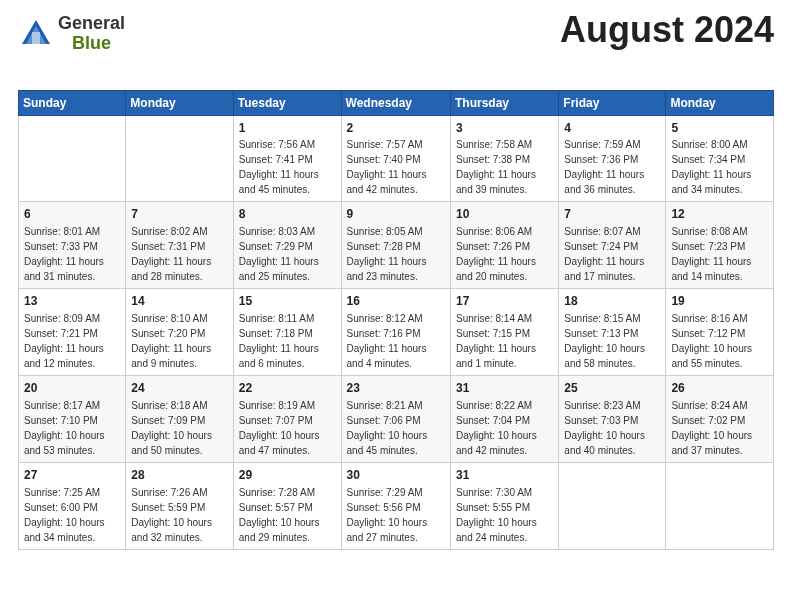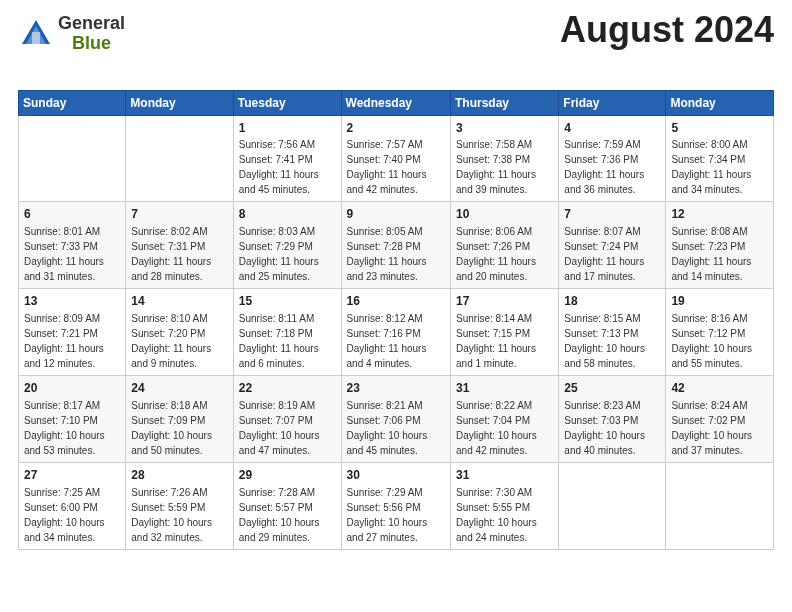--- a/index.html
+++ b/index.html
@@ -166,21 +166,21 @@
           <td><span class="day-num">18</span><span class="day-info">Sunrise: 8:15 AM<br>Sunset: 7:13 PM<br>Daylight: 10 hours and 58 minutes.</span></td>
           <td><span class="day-num">19</span><span class="day-info">Sunrise: 8:16 AM<br>Sunset: 7:12 PM<br>Daylight: 10 hours and 55 minutes.</span></td>
         </tr>
         <tr>
           <td><span class="day-num">20</span><span class="day-info">Sunrise: 8:17 AM<br>Sunset: 7:10 PM<br>Daylight: 10 hours and 53 minutes.</span></td>
           <td><span class="day-num">24</span><span class="day-info">Sunrise: 8:18 AM<br>Sunset: 7:09 PM<br>Daylight: 10 hours and 50 minutes.</span></td>
           <td><span class="day-num">22</span><span class="day-info">Sunrise: 8:19 AM<br>Sunset: 7:07 PM<br>Daylight: 10 hours and 47 minutes.</span></td>
           <td><span class="day-num">23</span><span class="day-info">Sunrise: 8:21 AM<br>Sunset: 7:06 PM<br>Daylight: 10 hours and 45 minutes.</span></td>
           <td><span class="day-num">31</span><span class="day-info">Sunrise: 8:22 AM<br>Sunset: 7:04 PM<br>Daylight: 10 hours and 42 minutes.</span></td>
           <td><span class="day-num">25</span><span class="day-info">Sunrise: 8:23 AM<br>Sunset: 7:03 PM<br>Daylight: 10 hours and 40 minutes.</span></td>
-          <td><span class="day-num">42</span><span class="day-info">Sunrise: 8:24 AM<br>Sunset: 7:02 PM<br>Daylight: 10 hours and 37 minutes.</span></td>
+          <td><span class="day-num">26</span><span class="day-info">Sunrise: 8:24 AM<br>Sunset: 7:02 PM<br>Daylight: 10 hours and 37 minutes.</span></td>
         </tr>
         <tr>
           <td><span class="day-num">27</span><span class="day-info">Sunrise: 7:25 AM<br>Sunset: 6:00 PM<br>Daylight: 10 hours and 34 minutes.</span></td>
           <td><span class="day-num">28</span><span class="day-info">Sunrise: 7:26 AM<br>Sunset: 5:59 PM<br>Daylight: 10 hours and 32 minutes.</span></td>
           <td><span class="day-num">29</span><span class="day-info">Sunrise: 7:28 AM<br>Sunset: 5:57 PM<br>Daylight: 10 hours and 29 minutes.</span></td>
           <td><span class="day-num">30</span><span class="day-info">Sunrise: 7:29 AM<br>Sunset: 5:56 PM<br>Daylight: 10 hours and 27 minutes.</span></td>
           <td><span class="day-num">31</span><span class="day-info">Sunrise: 7:30 AM<br>Sunset: 5:55 PM<br>Daylight: 10 hours and 24 minutes.</span></td>
           <td class="empty-cell"></td>
           <td class="empty-cell"></td>
         </tr>

